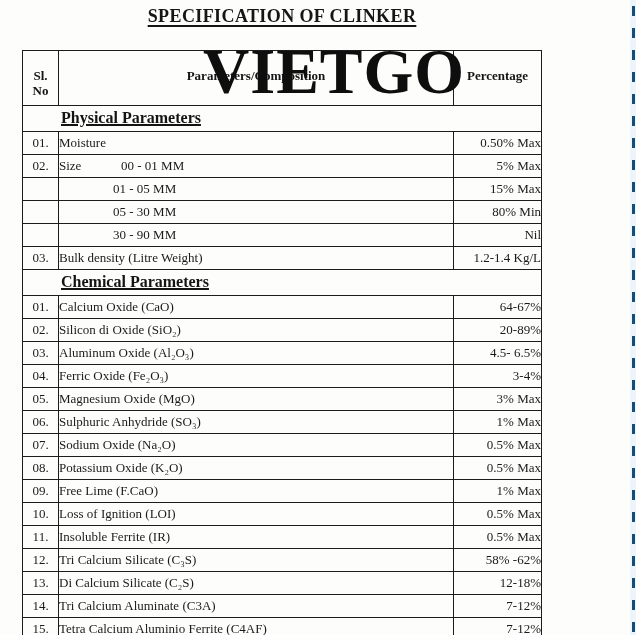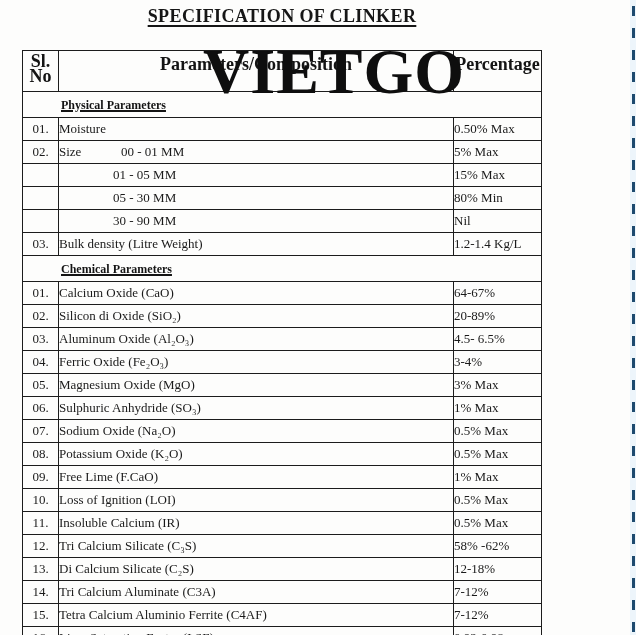--- a/index.html
+++ b/index.html
@@ -38,38 +38,38 @@
     position:absolute;left:22px;top:50px;width:519px;
     border-collapse:collapse;table-layout:fixed;
     font-family:"Liberation Serif", serif;
   }
   .spec th,.spec td{
     border:1.6px solid #1c1c1c;
     font-weight:normal;
     overflow:hidden;white-space:nowrap;
   }
   .spec thead th{
-    height:36px;vertical-align:top;padding-top:3px;
-    font-size:18px;font-weight:bold;color:#141414;
+    height:36px;vertical-align:top;padding-top:17px;
+    font-size:13px;font-weight:bold;color:#141414;
   }
   .spec thead th.h-sl{line-height:15px;}
   .spec tr.section-row td{
     height:22px;padding:1px 0 2px 38px;vertical-align:middle;
   }
   .section-title{
-    font-weight:bold;font-size:12px;
+    font-weight:bold;font-size:16px;
     text-decoration:underline;text-decoration-thickness:1.5px;
     color:#141414;
   }
   .spec tbody tr.data-row td{
     height:20px;font-size:13px;vertical-align:middle;padding:1px 0 1px 0;
   }
   .spec td.c-no{text-align:center;}
   .spec td.c-param{padding-left:6px;}
-  .spec td.c-pct{padding-left:7px;}
+  .spec td.c-pct{padding-left:7px;text-align:right;}
   .param-label{display:inline-block;width:54px;}
   .indent-val{display:inline-block;margin-left:54px;}
   .indent-val.with-label{margin-left:8px;}
 </style>
 </head>
 <body>
 
 <div class="edge-tint"></div>
 <div class="edge-dashes"></div>
 
@@ -175,21 +175,21 @@
         <td class="c-param"><span>Free Lime (F.CaO)</span></td>
         <td class="c-pct">1% Max</td>
       </tr>
       <tr class="data-row">
         <td class="c-no">10.</td>
         <td class="c-param"><span>Loss of Ignition (LOI)</span></td>
         <td class="c-pct">0.5% Max</td>
       </tr>
       <tr class="data-row">
         <td class="c-no">11.</td>
-        <td class="c-param"><span>Insoluble Calcium (IR)</span></td>
+        <td class="c-param"><span>Insoluble Ferrite (IR)</span></td>
         <td class="c-pct">0.5% Max</td>
       </tr>
       <tr class="data-row">
         <td class="c-no">12.</td>
         <td class="c-param"><span>Tri Calcium Silicate (C₃S)</span></td>
         <td class="c-pct">58% -62%</td>
       </tr>
       <tr class="data-row">
         <td class="c-no">13.</td>
         <td class="c-param"><span>Di Calcium Silicate (C₂S)</span></td>

